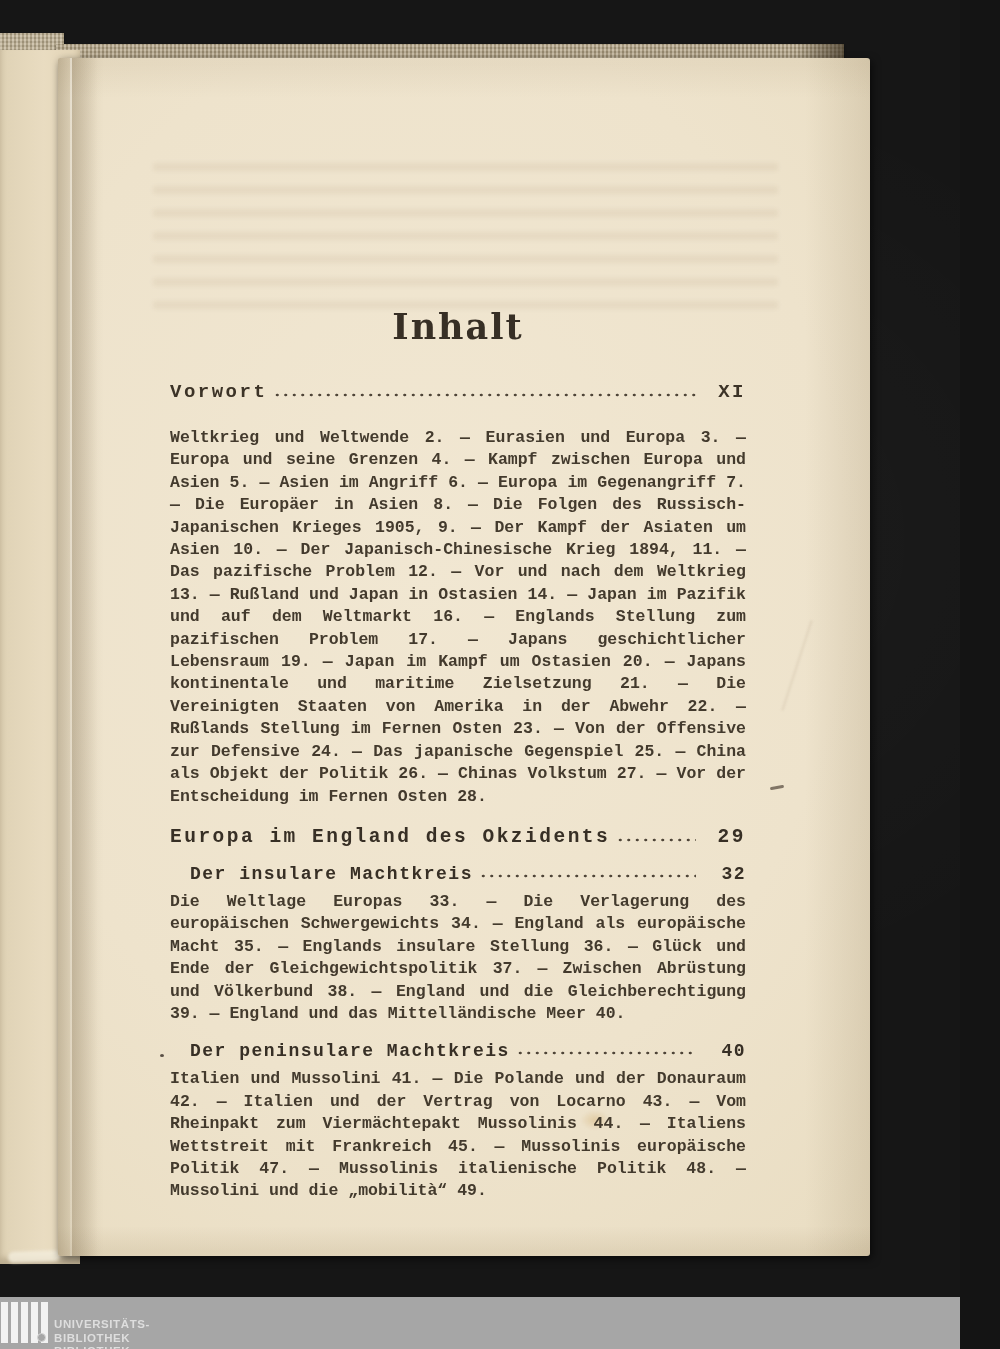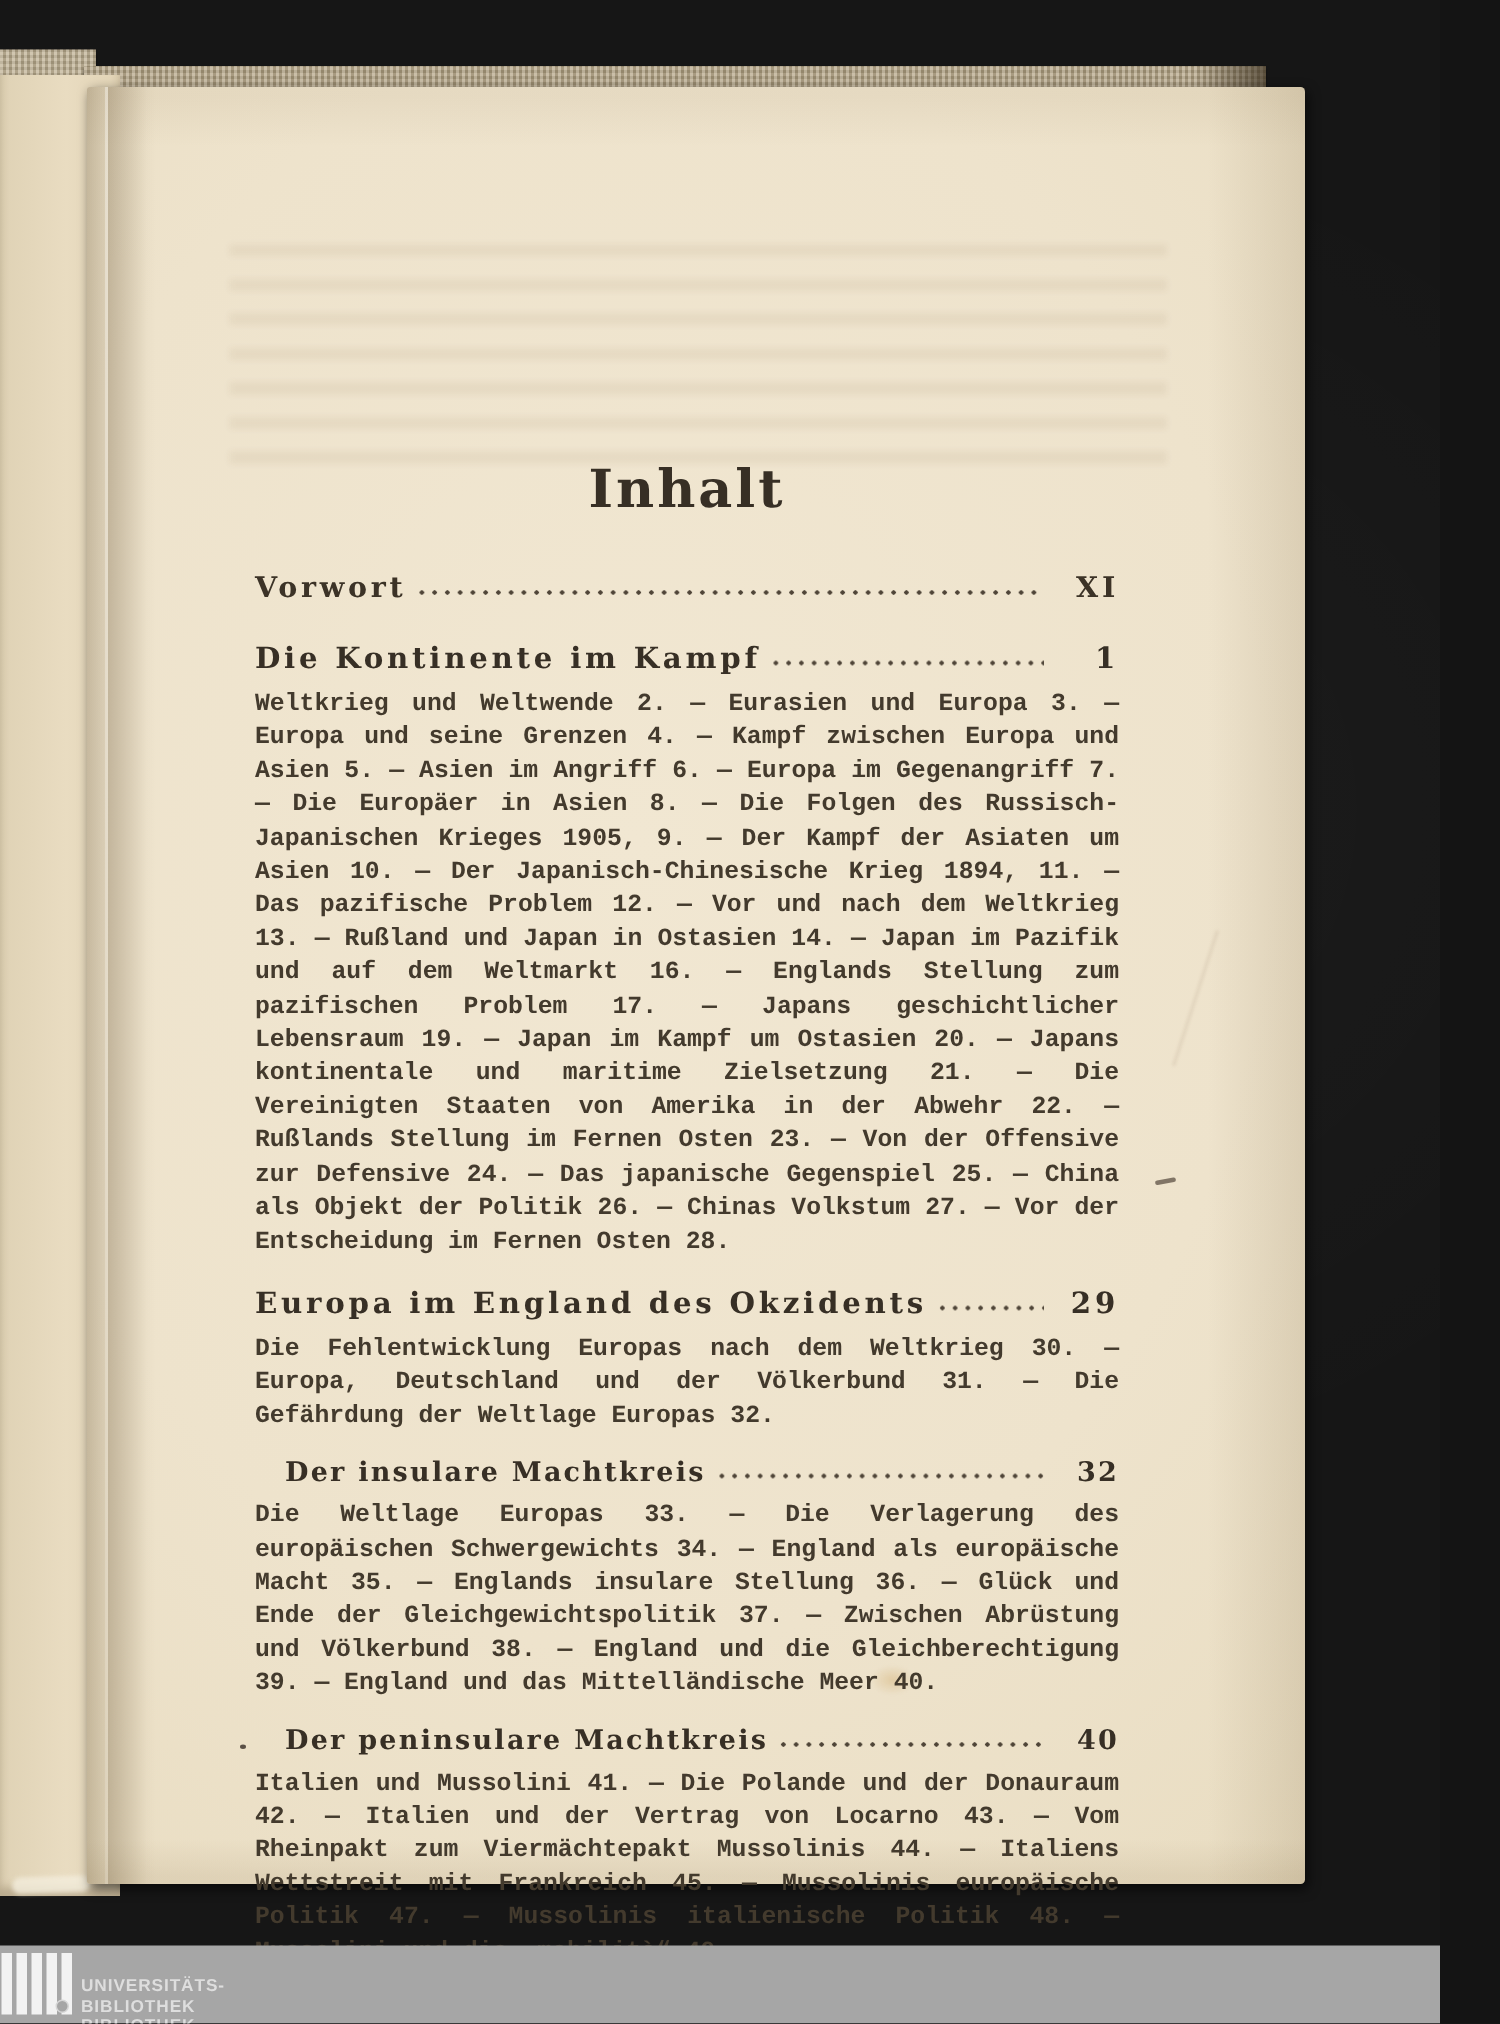--- a/index.html
+++ b/index.html
@@ -61,21 +61,21 @@
     background:#6d6254;border-radius:2px;transform:rotate(-10deg);opacity:.85;}
   .foxing{position:absolute;left:522px;top:1052px;width:30px;height:20px;border-radius:50%;
     background:radial-gradient(ellipse, rgba(208,170,105,0.4), transparent 70%);filter:blur(1px);}
   .crease{position:absolute;left:738px;top:560px;width:2px;height:95px;
     background:rgba(120,100,70,0.12);transform:rotate(18deg);filter:blur(1px);}
 
   
   .content{position:absolute;left:112px;top:248px;width:576px;color:#3c3327;}
   .doc-title{font-size:35px;font-weight:bold;letter-spacing:2px;text-align:center;
     margin:0 0 34px 0;color:#372f25;}
-  .toc-row{display:flex;align-items:flex-start;font-weight:bold;white-space:nowrap;}
+  .toc-row{display:flex;align-items:flex-start;font-weight:bold;white-space:nowrap;font-family:Liberation Mono, monospace;}
   .toc-row .leader{flex:1;height:10px;align-self:flex-end;margin:0 4px 3px 6px;
     background-image:radial-gradient(circle, rgba(62,52,40,0.9) 1.3px, rgba(0,0,0,0) 1.6px);
     background-size:8.5px 10px;background-repeat:repeat-x;background-position:left bottom;}
   .toc-row .pagenum{width:46px;text-align:right;font-weight:bold;}
   .row-vorwort{font-size:19px;letter-spacing:2.5px;margin-bottom:24px;}
   .row-h1{font-size:19.5px;letter-spacing:2.5px;margin:18px 0 8px 0;color:#372f25;}
   .row-h2{font-size:18px;letter-spacing:1.5px;margin:16px 0 7px 0;padding-left:20px;
     position:relative;color:#372f25;}
   .stray-dot{position:absolute;left:-10px;top:13px;width:4px;height:3px;border-radius:50%;
     background:#5a5046;}
@@ -115,33 +115,27 @@
 
     <div class="content">
       <h1 class="doc-title">Inhalt</h1>
 
       <div class="toc-row row-vorwort">
         <span>Vorwort</span>
         <span class="leader"></span>
         <span class="pagenum">XI</span>
       </div>
 
-      <div class="toc-row row-h1">
-        <span>Die Kontinente im Kampf</span>
-        <span class="leader"></span>
-        <span class="pagenum">1</span>
-      </div>
       <p class="toc-body">Weltkrieg und Weltwende 2. — Eurasien und Europa 3. — Europa und seine Grenzen 4. — Kampf zwischen Europa und Asien 5. — Asien im Angriff 6. — Europa im Gegenangriff 7. — Die Europäer in Asien 8. — Die Folgen des Russisch-Japanischen Krieges 1905, 9. — Der Kampf der Asiaten um Asien 10. — Der Japanisch-Chinesische Krieg 1894, 11. — Das pazifische Problem 12. — Vor und nach dem Weltkrieg 13. — Rußland und Japan in Ostasien 14. — Japan im Pazifik und auf dem Weltmarkt 16. — Englands Stellung zum pazifischen Problem 17. — Japans geschichtlicher Lebensraum 19. — Japan im Kampf um Ostasien 20. — Japans kontinentale und maritime Zielsetzung 21. — Die Vereinigten Staaten von Amerika in der Abwehr 22. — Rußlands Stellung im Fernen Osten 23. — Von der Offensive zur Defensive 24. — Das japanische Gegenspiel 25. — China als Objekt der Politik 26. — Chinas Volkstum 27. — Vor der Entscheidung im Fernen Osten 28.</p>
 
       <div class="toc-row row-h1">
         <span>Europa im England des Okzidents</span>
         <span class="leader"></span>
         <span class="pagenum">29</span>
       </div>
-      <p class="toc-body">Die Fehlentwicklung Europas nach dem Weltkrieg 30. — Europa, Deutschland und der Völkerbund 31. — Die Gefährdung der Weltlage Europas 32.</p>
 
       <div class="toc-row row-h2">
         <span>Der insulare Machtkreis</span>
         <span class="leader"></span>
         <span class="pagenum">32</span>
       </div>
       <p class="toc-body">Die Weltlage Europas 33. — Die Verlagerung des europäischen Schwergewichts 34. — England als europäische Macht 35. — Englands insulare Stellung 36. — Glück und Ende der Gleichgewichtspolitik 37. — Zwischen Abrüstung und Völkerbund 38. — England und die Gleichberechtigung 39. — England und das Mittelländische Meer 40.</p>
 
       <div class="toc-row row-h2">
         <span class="stray-dot"></span>

